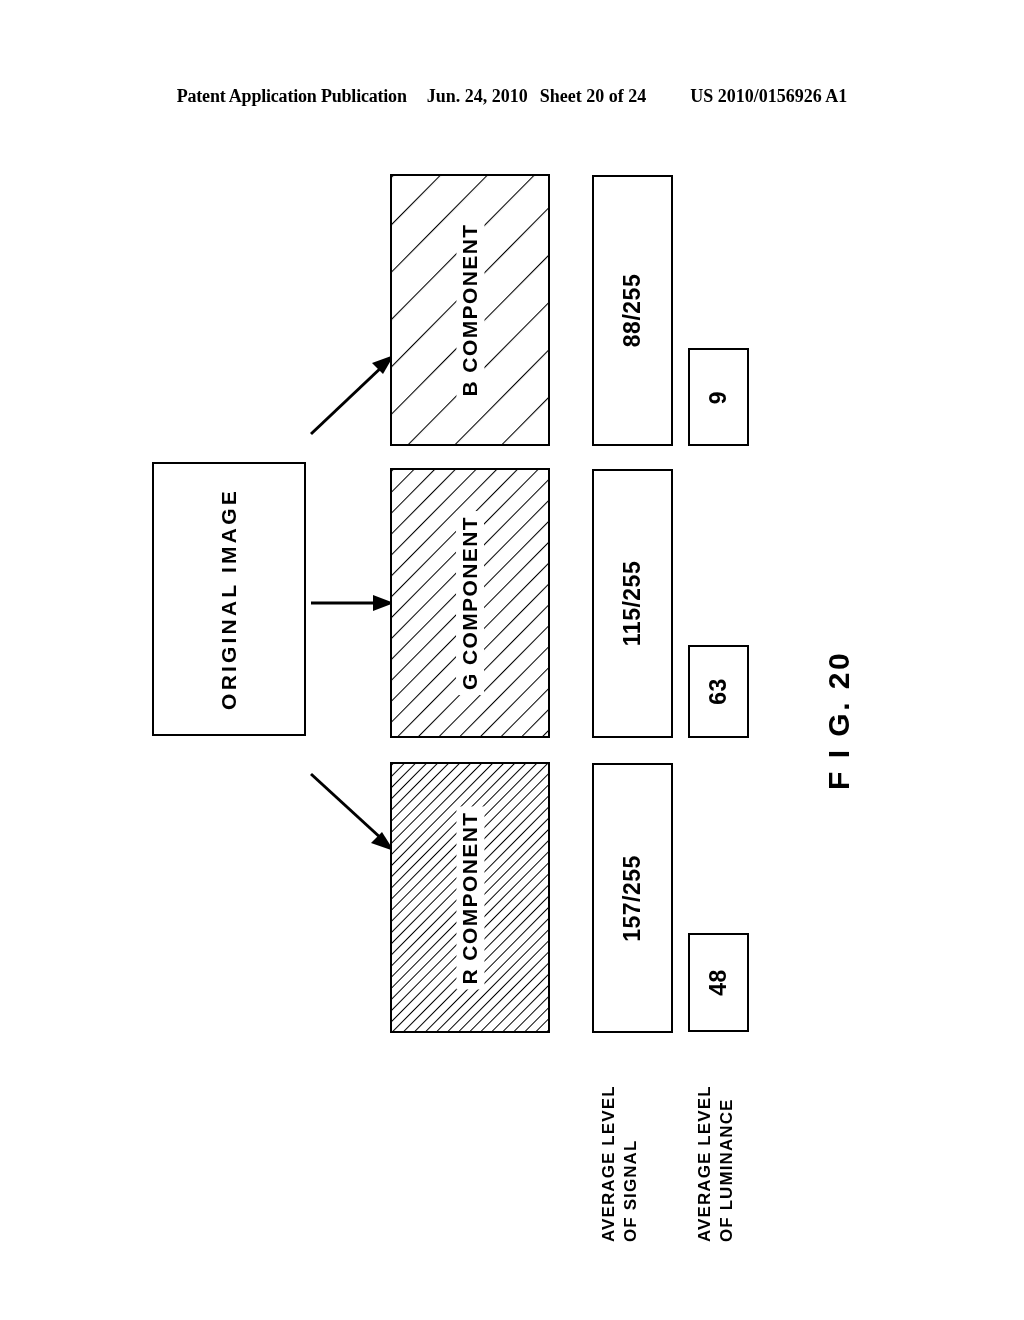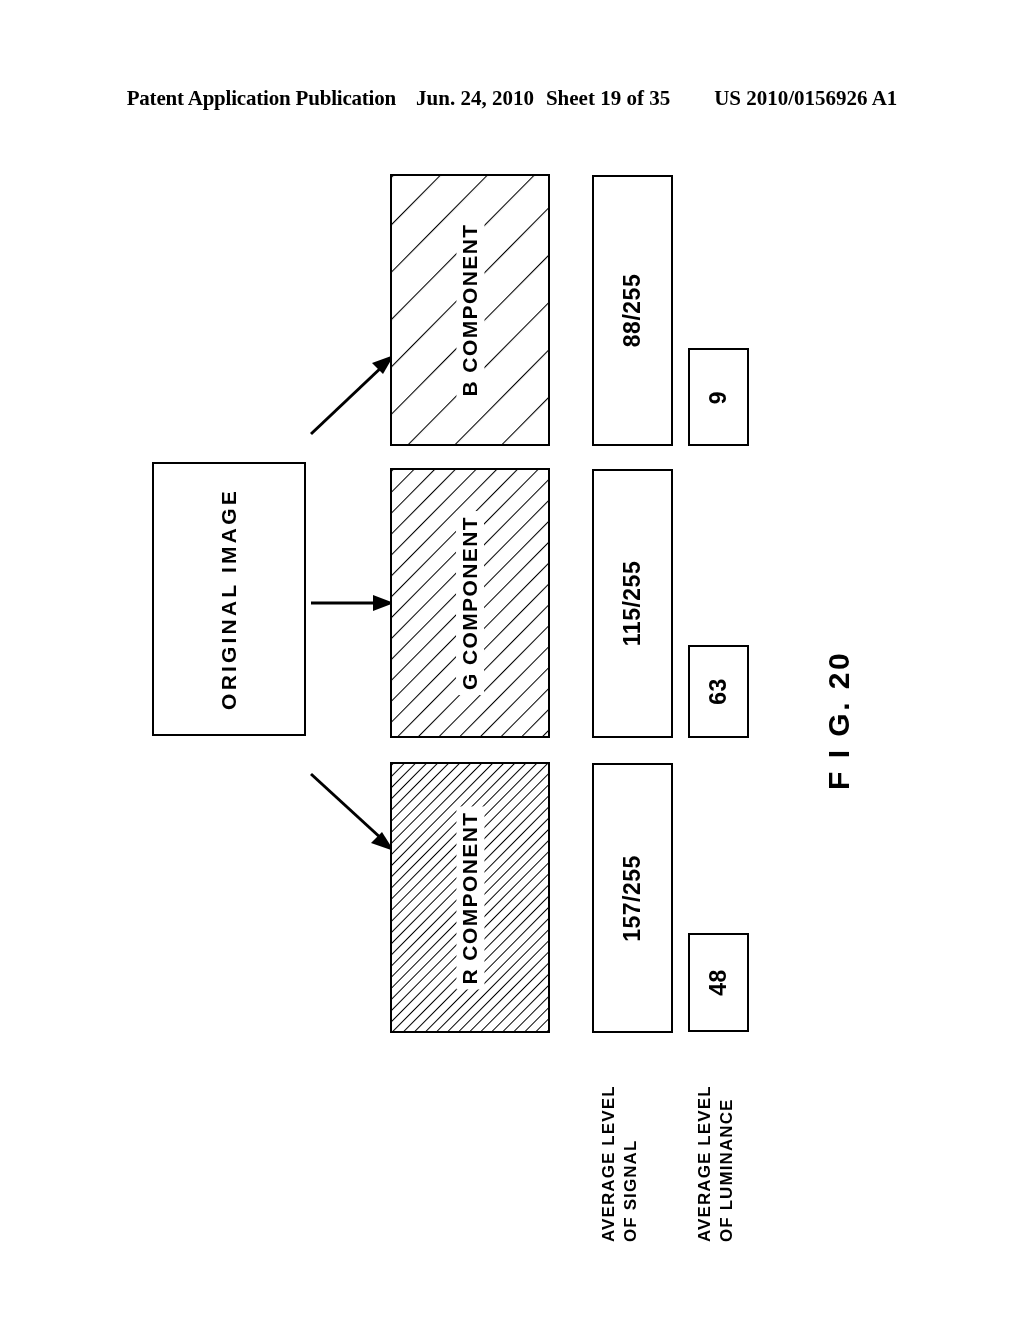--- a/index.html
+++ b/index.html
@@ -8,21 +8,21 @@
     font-family:"Liberation Sans",sans-serif;
     position:relative;overflow:hidden;
   }
   #stage{position:absolute;inset:0;}
 
   
   .hdr{
     position:absolute;top:86px;left:0;width:1024px;
     display:flex;justify-content:center;align-items:baseline;
     font-family:"Liberation Serif",serif;
-    font-weight:700;font-size:21px;color:#000;white-space:nowrap;
+    font-weight:700;font-size:18px;color:#000;white-space:nowrap;
   }
   .hdr .h-pub{letter-spacing:-0.2px;}
   .hdr .h-date{margin-left:20px;}
   .hdr .h-sheet{margin-left:12px;}
   .hdr .h-num{margin-left:44px;}
 
   
   .bx{position:absolute;box-sizing:border-box;border:2.4px solid #000;background:#fff;}
 
   
@@ -98,21 +98,21 @@
   }
 </style>
 </head>
 <body>
 
 <div id="stage">
 
   <div class="hdr">
     <span class="h-pub">Patent Application Publication</span>
     <span class="h-date">Jun. 24, 2010</span>
-    <span class="h-sheet">Sheet 19 of 35</span>
+    <span class="h-sheet">Sheet 20 of 24</span>
     <span class="h-num">US 2010/0156926 A1</span>
   </div>
 
   <div class="bx" id="orig">
     <div class="vtxt">
       <span>ORIGINAL IMAGE</span>
     </div>
   </div>
 
   <div class="arrow" id="arrowB" style="left:305px;top:350px;width:100px;height:95px;">

